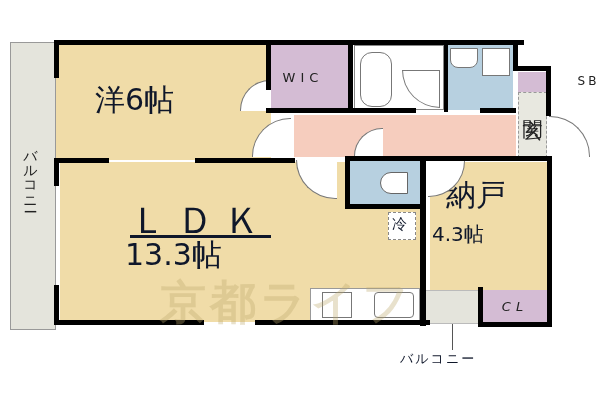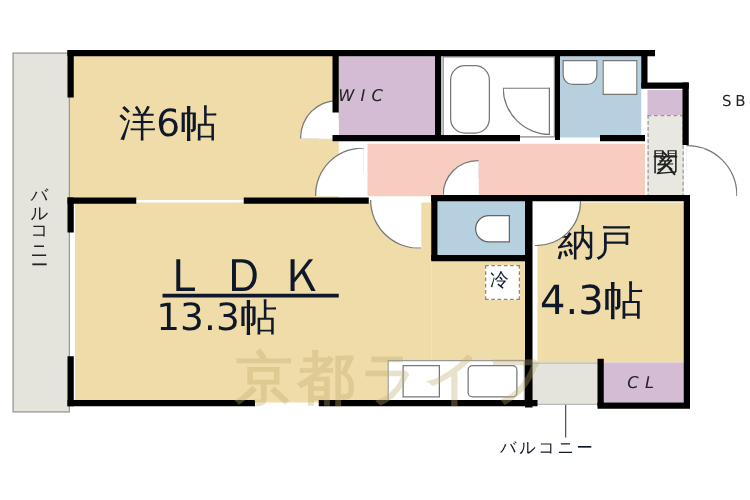--- a/index.html
+++ b/index.html
@@ -15,21 +15,21 @@
 </head>
 <body>
 
 <div class="abs" style="left:10px;top:42px;width:46px;height:288px;border:1px solid #999;background:#E4E4DC;"></div>
 <div class="vtext" style="left:22px;top:140px;font-size:14px;">バルコニー</div>
 
 <div class="abs" style="left:56px;top:42px;width:215px;height:118px;background:#F0DCA8;"></div>
 <div class="room-label" style="left:95px;top:85px;font-size:30px;">洋6帖</div>
 
 <div class="abs" style="left:271px;top:45px;width:77px;height:65px;background:#D4BCD4;"></div>
-<div class="small-label" style="left:260px;top:70px;width:62px;font-style:italic;">WIC</div>
+<div class="small-label" style="left:272px;top:70px;width:62px;">WIC</div>
 
 <div class="abs" style="left:354px;top:45px;width:90px;height:65px;background:#fff;border:1px solid #888;"></div>
 <div class="abs" style="left:360px;top:52px;width:32px;height:55px;border:1px solid #777;border-radius:12px;"></div>
 <div class="abs" style="left:402px;top:70px;width:38px;height:38px;border:1px solid #777;border-radius:0 0 0 38px;"></div>
 
 <div class="abs" style="left:446px;top:45px;width:67px;height:65px;background:#B7D0E0;"></div>
 <div class="abs" style="left:450px;top:48px;width:28px;height:20px;border:1px solid #777;border-radius:0 0 8px 8px;background:#fff;"></div>
 <div class="abs" style="left:482px;top:48px;width:28px;height:28px;border:1px solid #777;background:#fff;"></div>
 
 <div class="abs" style="left:518px;top:72px;width:29px;height:20px;background:#D4BCD4;"></div>
@@ -51,21 +51,21 @@
 
 <div class="abs" style="left:388px;top:212px;width:28px;height:28px;border:1px dashed #888;background:#fff;"></div>
 <div class="room-label" style="left:392px;top:217px;font-size:15px;">冷</div>
 
 <div class="abs" style="left:310px;top:288px;width:110px;height:34px;background:#fff;border:1px solid #999;"></div>
 <div class="abs" style="left:322px;top:292px;width:30px;height:26px;border:1px solid #777;"></div>
 <div class="abs" style="left:374px;top:292px;width:40px;height:26px;border:1px solid #777;border-radius:4px;"></div>
 
 <div class="abs" style="left:430px;top:162px;width:118px;height:128px;background:#F0DCA8;"></div>
 <div class="room-label" style="left:446px;top:180px;font-size:30px;">納戸</div>
-<div class="room-label" style="left:432px;top:224px;font-size:32px;">4.3帖</div>
+<div class="room-label" style="left:432px;top:224px;font-size:20px;">4.3帖</div>
 
 <div class="abs" style="left:482px;top:290px;width:66px;height:32px;background:#D4BCD4;"></div>
 <div class="small-label" style="left:482px;top:299px;width:66px;font-style:italic;">CL</div>
 
 <div class="abs" style="left:425px;top:290px;width:55px;height:34px;background:#E4E4DC;border:1px solid #bbb;"></div>
 <div class="abs" style="left:452px;top:324px;width:1px;height:26px;background:#555;"></div>
 <div class="room-label" style="left:400px;top:352px;font-size:13px;letter-spacing:2px;">バルコニー</div>
 
 <div class="door" style="left:240px;top:80px;width:30px;height:30px;border-radius:30px 0 0 0;border-right:none;border-bottom:none;"></div>
 <div class="door" style="left:252px;top:118px;width:38px;height:38px;border-radius:38px 0 0 0;border-right:none;border-bottom:none;"></div>
@@ -90,13 +90,13 @@
 <div class="wall" style="left:513px;top:66px;width:38px;height:5px;"></div>
 <div class="wall" style="left:546px;top:66px;width:5px;height:50px;"></div>
 <div class="wall" style="left:345px;top:156px;width:206px;height:5px;"></div>
 <div class="wall" style="left:345px;top:156px;width:5px;height:52px;"></div>
 <div class="wall" style="left:345px;top:204px;width:76px;height:5px;"></div>
 <div class="wall" style="left:420px;top:156px;width:6px;height:170px;"></div>
 <div class="wall" style="left:547px;top:156px;width:5px;height:170px;"></div>
 <div class="wall" style="left:478px;top:287px;width:5px;height:38px;"></div>
 <div class="wall" style="left:478px;top:322px;width:74px;height:5px;"></div>
 
-<div class="watermark" style="left:160px;top:272px;margin-left:28px;">京都ライフ</div>
+<div class="watermark" style="left:160px;top:272px;">京都ライフ</div>
 
 </body></html>

